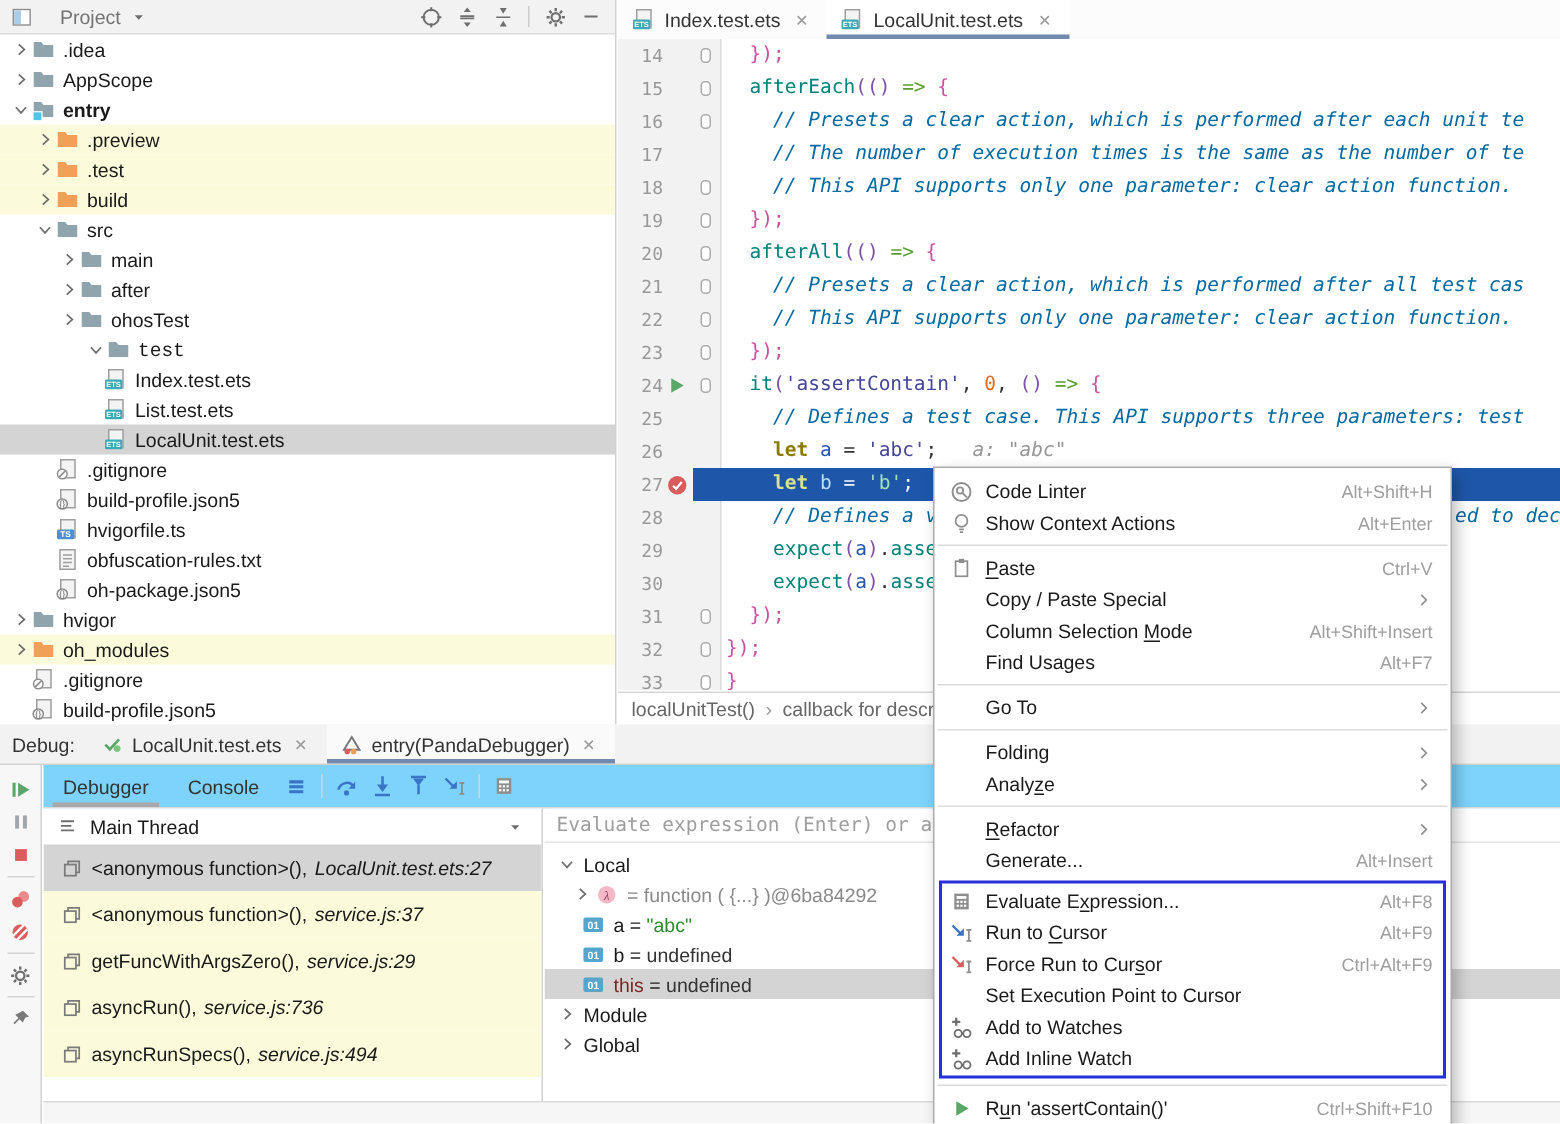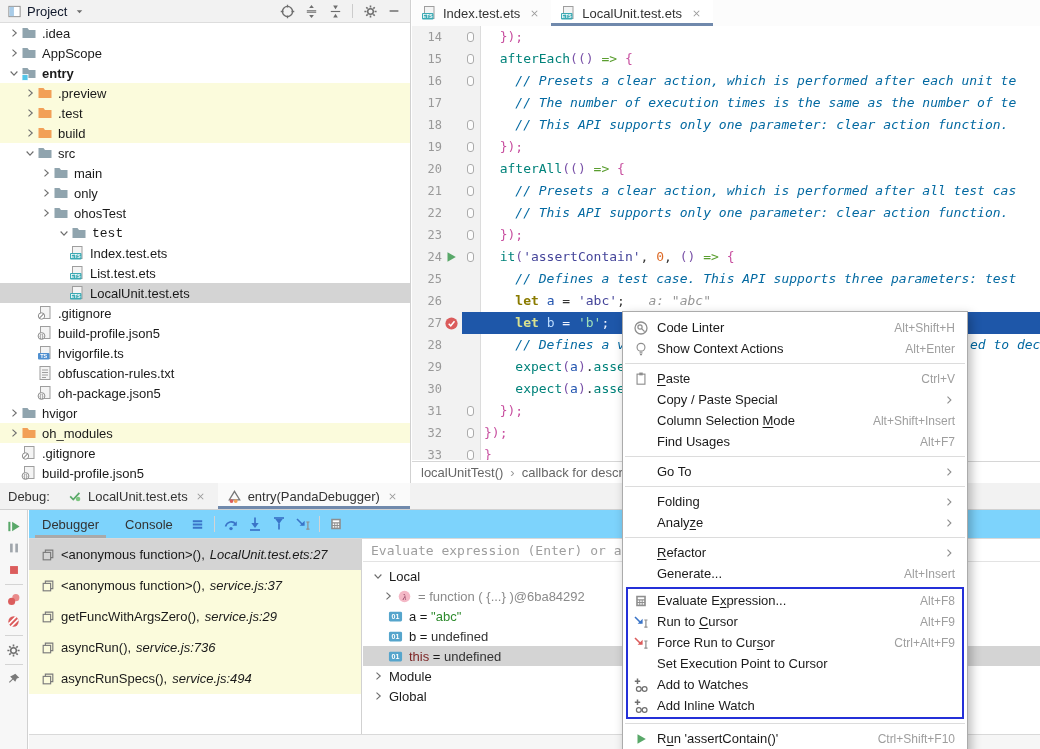--- a/index.html
+++ b/index.html
@@ -7,21 +7,21 @@
        font-family:"Liberation Sans",sans-serif;font-size:13px;color:#1a1a1a;cursor:default}
   .i16{width:16px;height:16px;display:inline-flex;flex:0 0 16px;align-items:center;justify-content:center}
   .b{font-weight:bold}
   svg{display:block}
 
   
   #project-panel{position:absolute;left:0;top:0;width:411px;height:483px;border-right:1px solid #D1D1D1;
                  background:#fff;overflow:hidden;box-sizing:border-box}
   #project-header{height:22px;display:flex;align-items:center;gap:4px;padding:0 6px;background:#F2F2F2;
                   border-bottom:1px solid #DDD}
-  #project-header .title{margin-left:1px;color:#0f172a}
+  #project-header .title{margin-left:14px;color:#737373}
   .hbtn{width:20px;height:20px;display:flex;align-items:center;justify-content:center}
   .hdr-sep{width:1px;height:14px;background:#CCC;margin:0 3px}
   .spacer{flex:1}
   .trow{height:20px;display:flex;align-items:center;white-space:nowrap}
   .trow.sel{background:#D4D4D4}
   .trow.hl{background:#FBFBDC}
   .tchev{width:15px;height:15px;flex:0 0 15px;display:inline-flex;align-items:center;justify-content:center}
   .tlabel{margin-left:5px;color:#1a1a1a}
 
   
@@ -272,21 +272,21 @@
           <span class="tchev">
             <svg width="12" height="12" viewBox="0 0 16 16">
               <path d="M6 3.5l5 4.5-5 4.5" fill="none" stroke="#6E6E6E" stroke-width="1.5"></path>
             </svg>
           </span>
           <span class="i16">
             <svg width="16" height="16" viewBox="0 0 16 16">
               <path d="M1.5 3h5l1.5 2h6.5v8H1.5z" fill="#90A4AE"></path>
             </svg>
           </span>
-          <span class="tlabel">only</span>
+          <span class="tlabel">after</span>
         </div>
         <div class="trow" style="padding-left: 38px;">
           <span class="tchev">
             <svg width="12" height="12" viewBox="0 0 16 16">
               <path d="M6 3.5l5 4.5-5 4.5" fill="none" stroke="#6E6E6E" stroke-width="1.5"></path>
             </svg>
           </span>
           <span class="i16">
             <svg width="16" height="16" viewBox="0 0 16 16">
               <path d="M1.5 3h5l1.5 2h6.5v8H1.5z" fill="#90A4AE"></path>
@@ -727,20 +727,35 @@
               <rect x="7.1" y="7.4" width="1.7" height="1.7"></rect>
               <rect x="9.9" y="7.4" width="1.7" height="1.7"></rect>
               <rect x="4.3" y="10.4" width="1.7" height="1.7"></rect>
               <rect x="7.1" y="10.4" width="1.7" height="1.7"></rect>
               <rect x="9.9" y="10.4" width="1.7" height="1.7"></rect>
             </g>
           </svg>
         </span>
       </div>
     <div id="frames-panel">
+      <div id="frames-header">
+        <span class="i16">
+            <svg width="14" height="14" viewBox="0 0 16 16">
+              <g stroke="#6E6E6E" stroke-width="1.4">
+                <path d="M3 4h10M3 7.5h8M3 11h10"></path>
+              </g>
+            </svg>
+          </span>
+        <span>Main Thread</span>
+        <span class="caret i16">
+            <svg width="11" height="11" viewBox="0 0 16 16">
+              <path d="M4 6l4 4.5L12 6z" fill="#6E6E6E"></path>
+            </svg>
+          </span>
+      </div>
       <div id="frames-list">
           <div class="frow sel">
             <span class="i16">
               <svg width="14" height="14" viewBox="0 0 16 16">
                 <rect x="2.5" y="5" width="8.5" height="8.5" fill="none" stroke="#7A7A7A" stroke-width="1.3"></rect>
                 <path d="M5 5V2.5h8.5V11h-2.5" fill="none" stroke="#7A7A7A" stroke-width="1.3"></path>
               </svg>
             </span>
             <span>&lt;anonymous function&gt;(),</span>
             <span class="floc">LocalUnit.test.ets:27</span>

